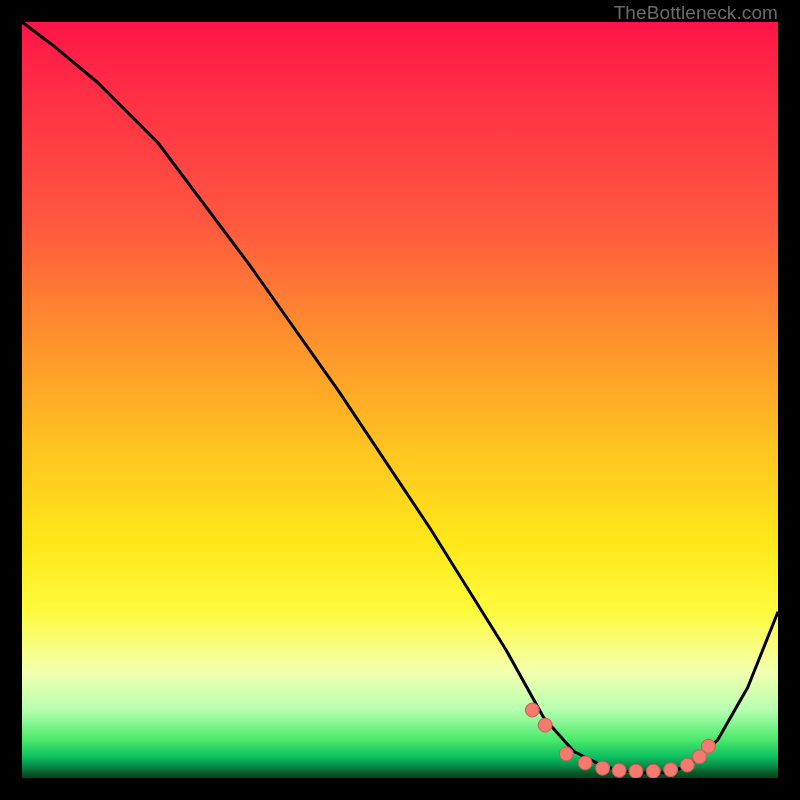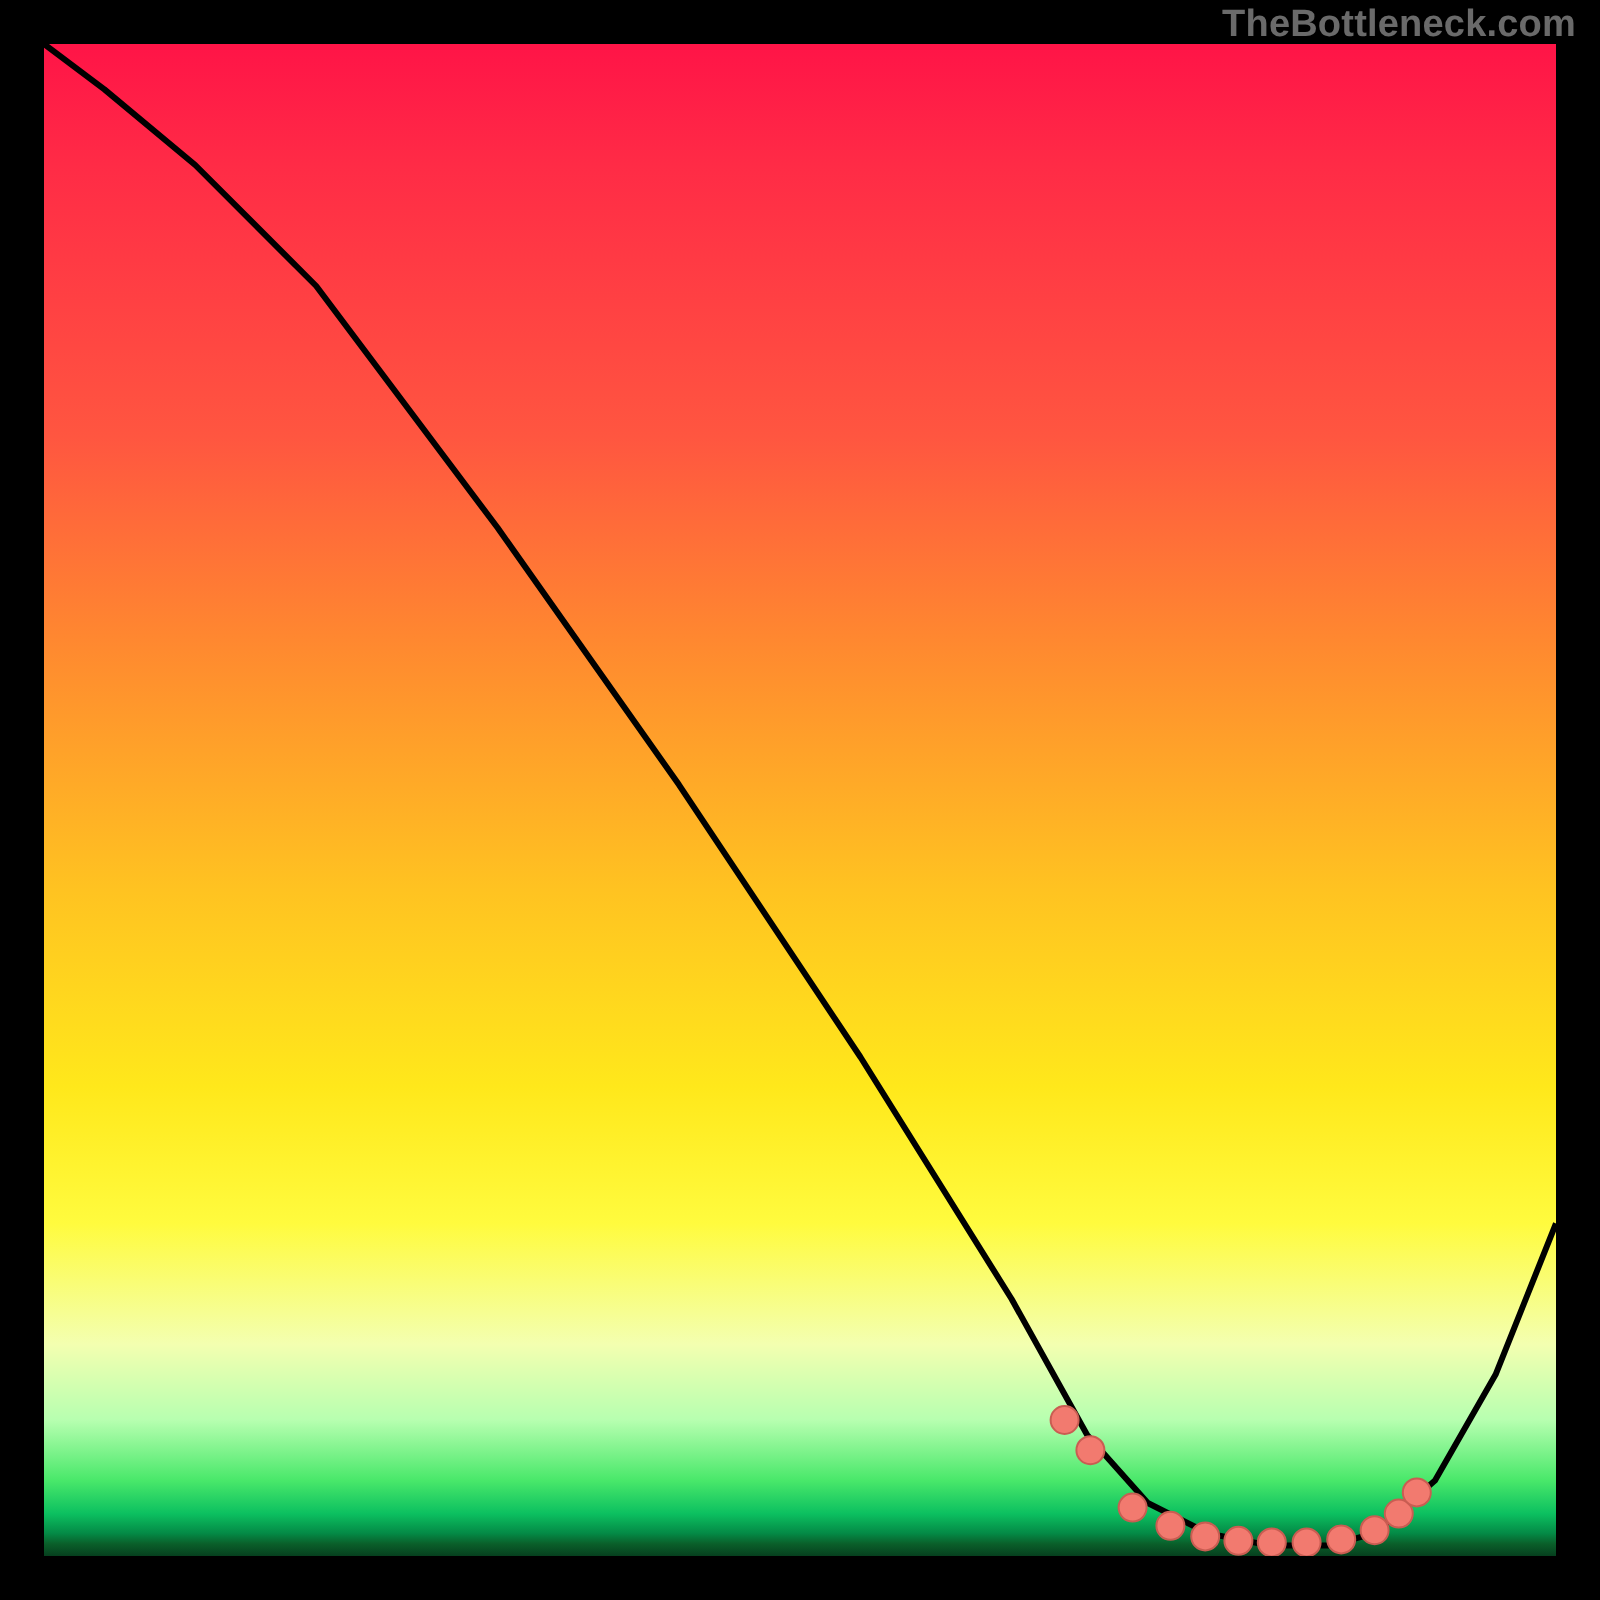--- a/index.html
+++ b/index.html
@@ -63,24 +63,24 @@
     stroke-linejoin: round;
   }
   circle.dot {
     fill: #f27a6f; 
     stroke: #c95d52;
     stroke-width: 1;
   }
   .attribution {
     position: absolute;
     top: 2px;
-    right: 12px;
+    right: 22px;
     color: #6a6a6a;
     font-size: 19px;
-    font-weight: 700;
+    font-weight: 400;
     letter-spacing: 0.1px;
   }
 </style>
 </head>
 <body>
 
 <div id="stage">
   <div class="attribution">TheBottleneck.com</div>
 
   <div id="plot-area">

